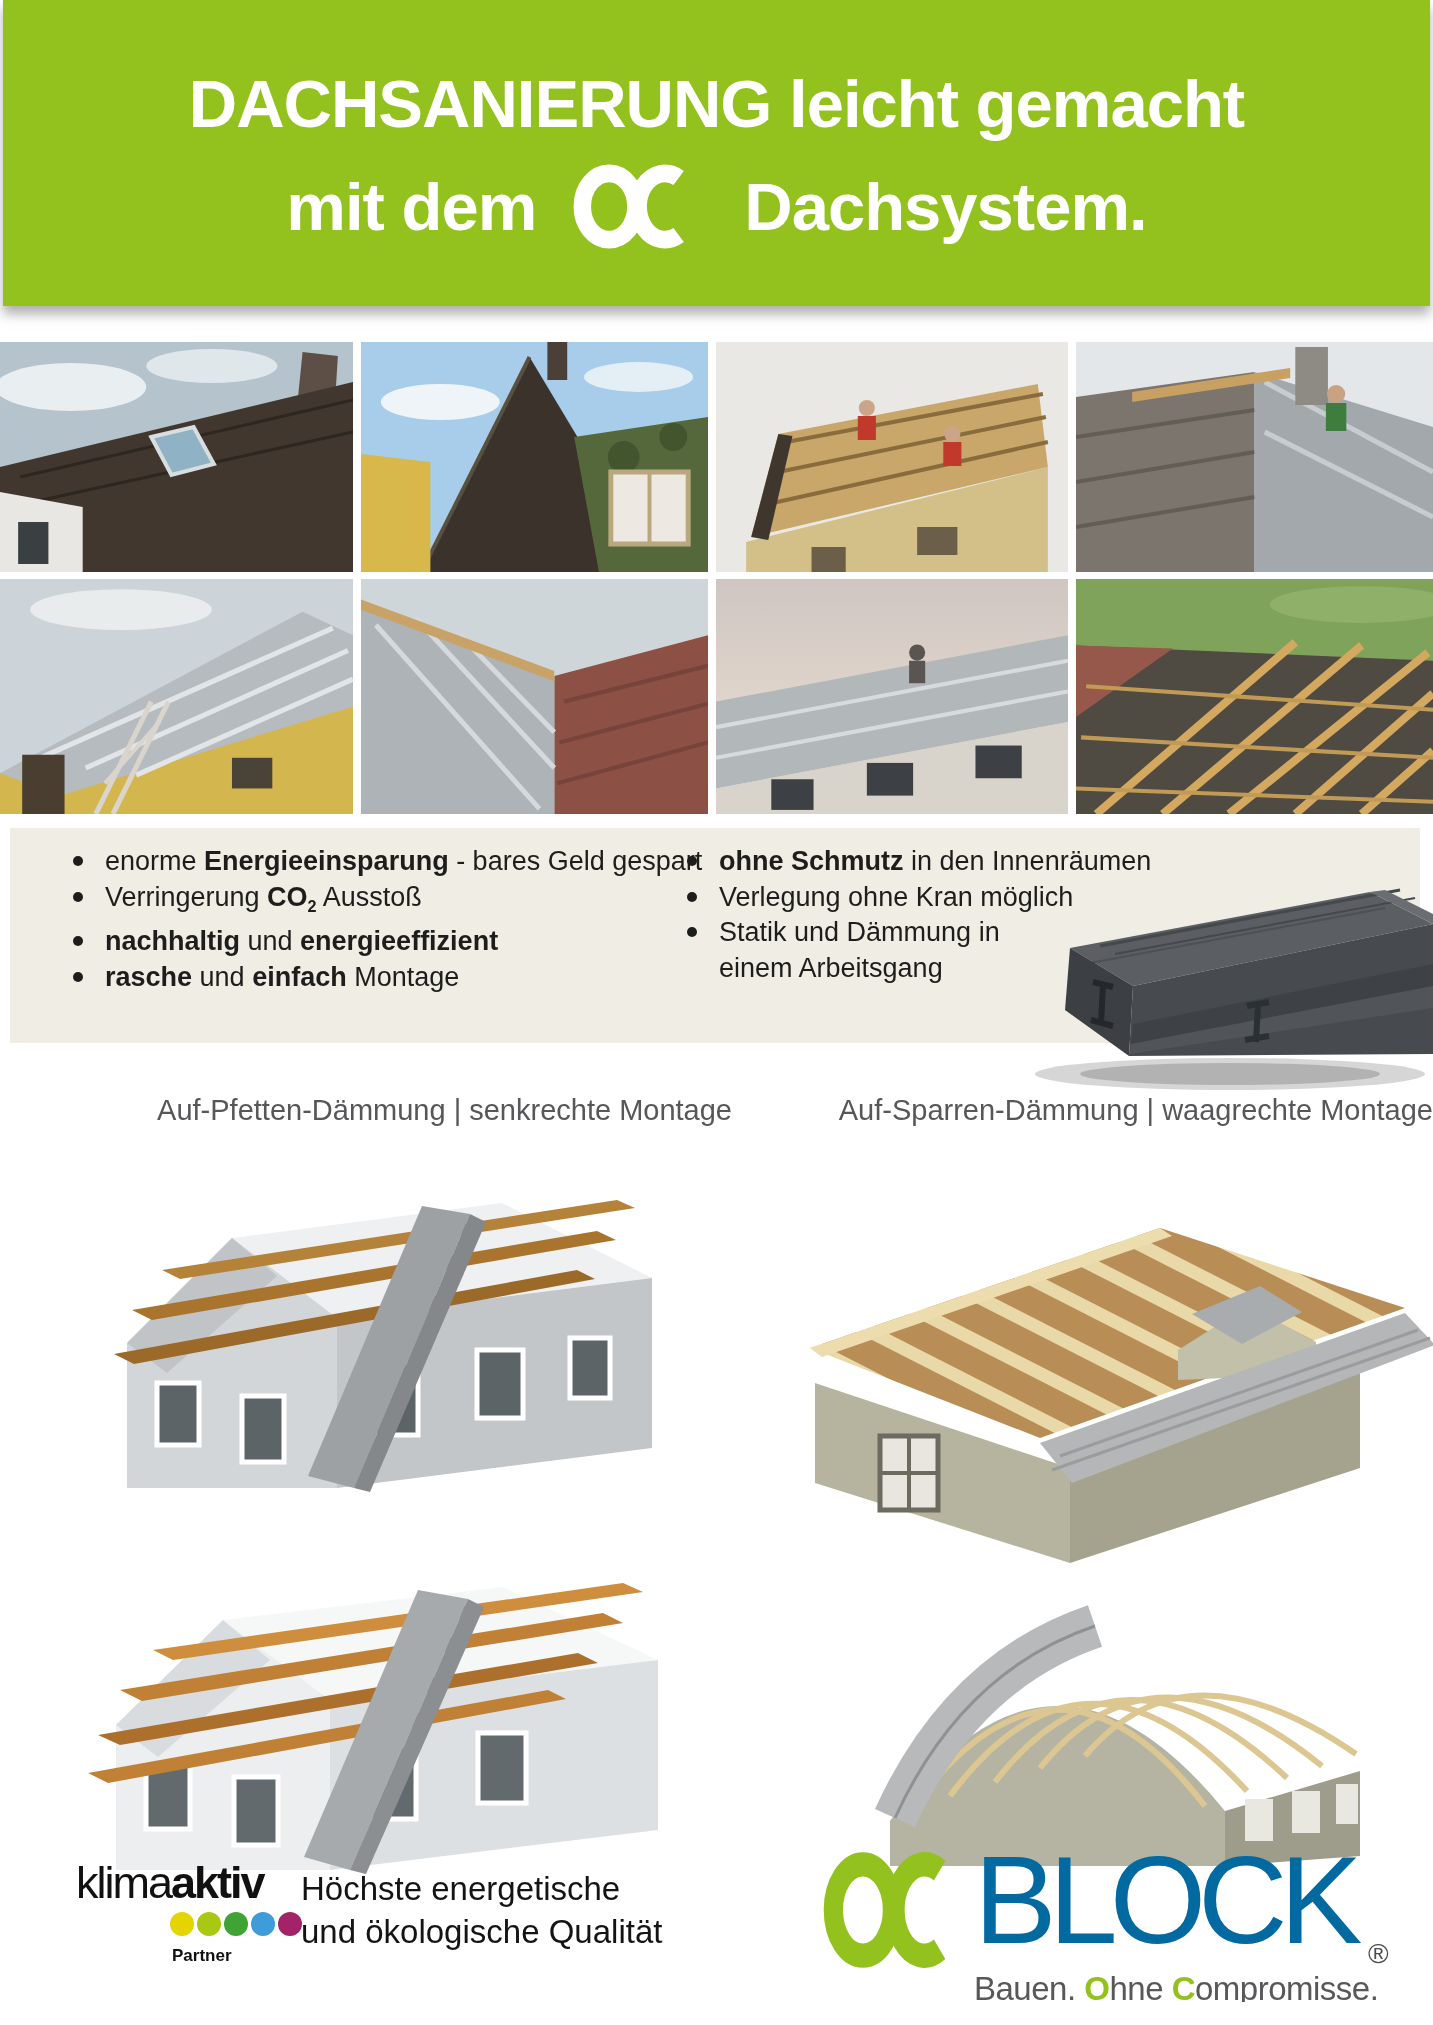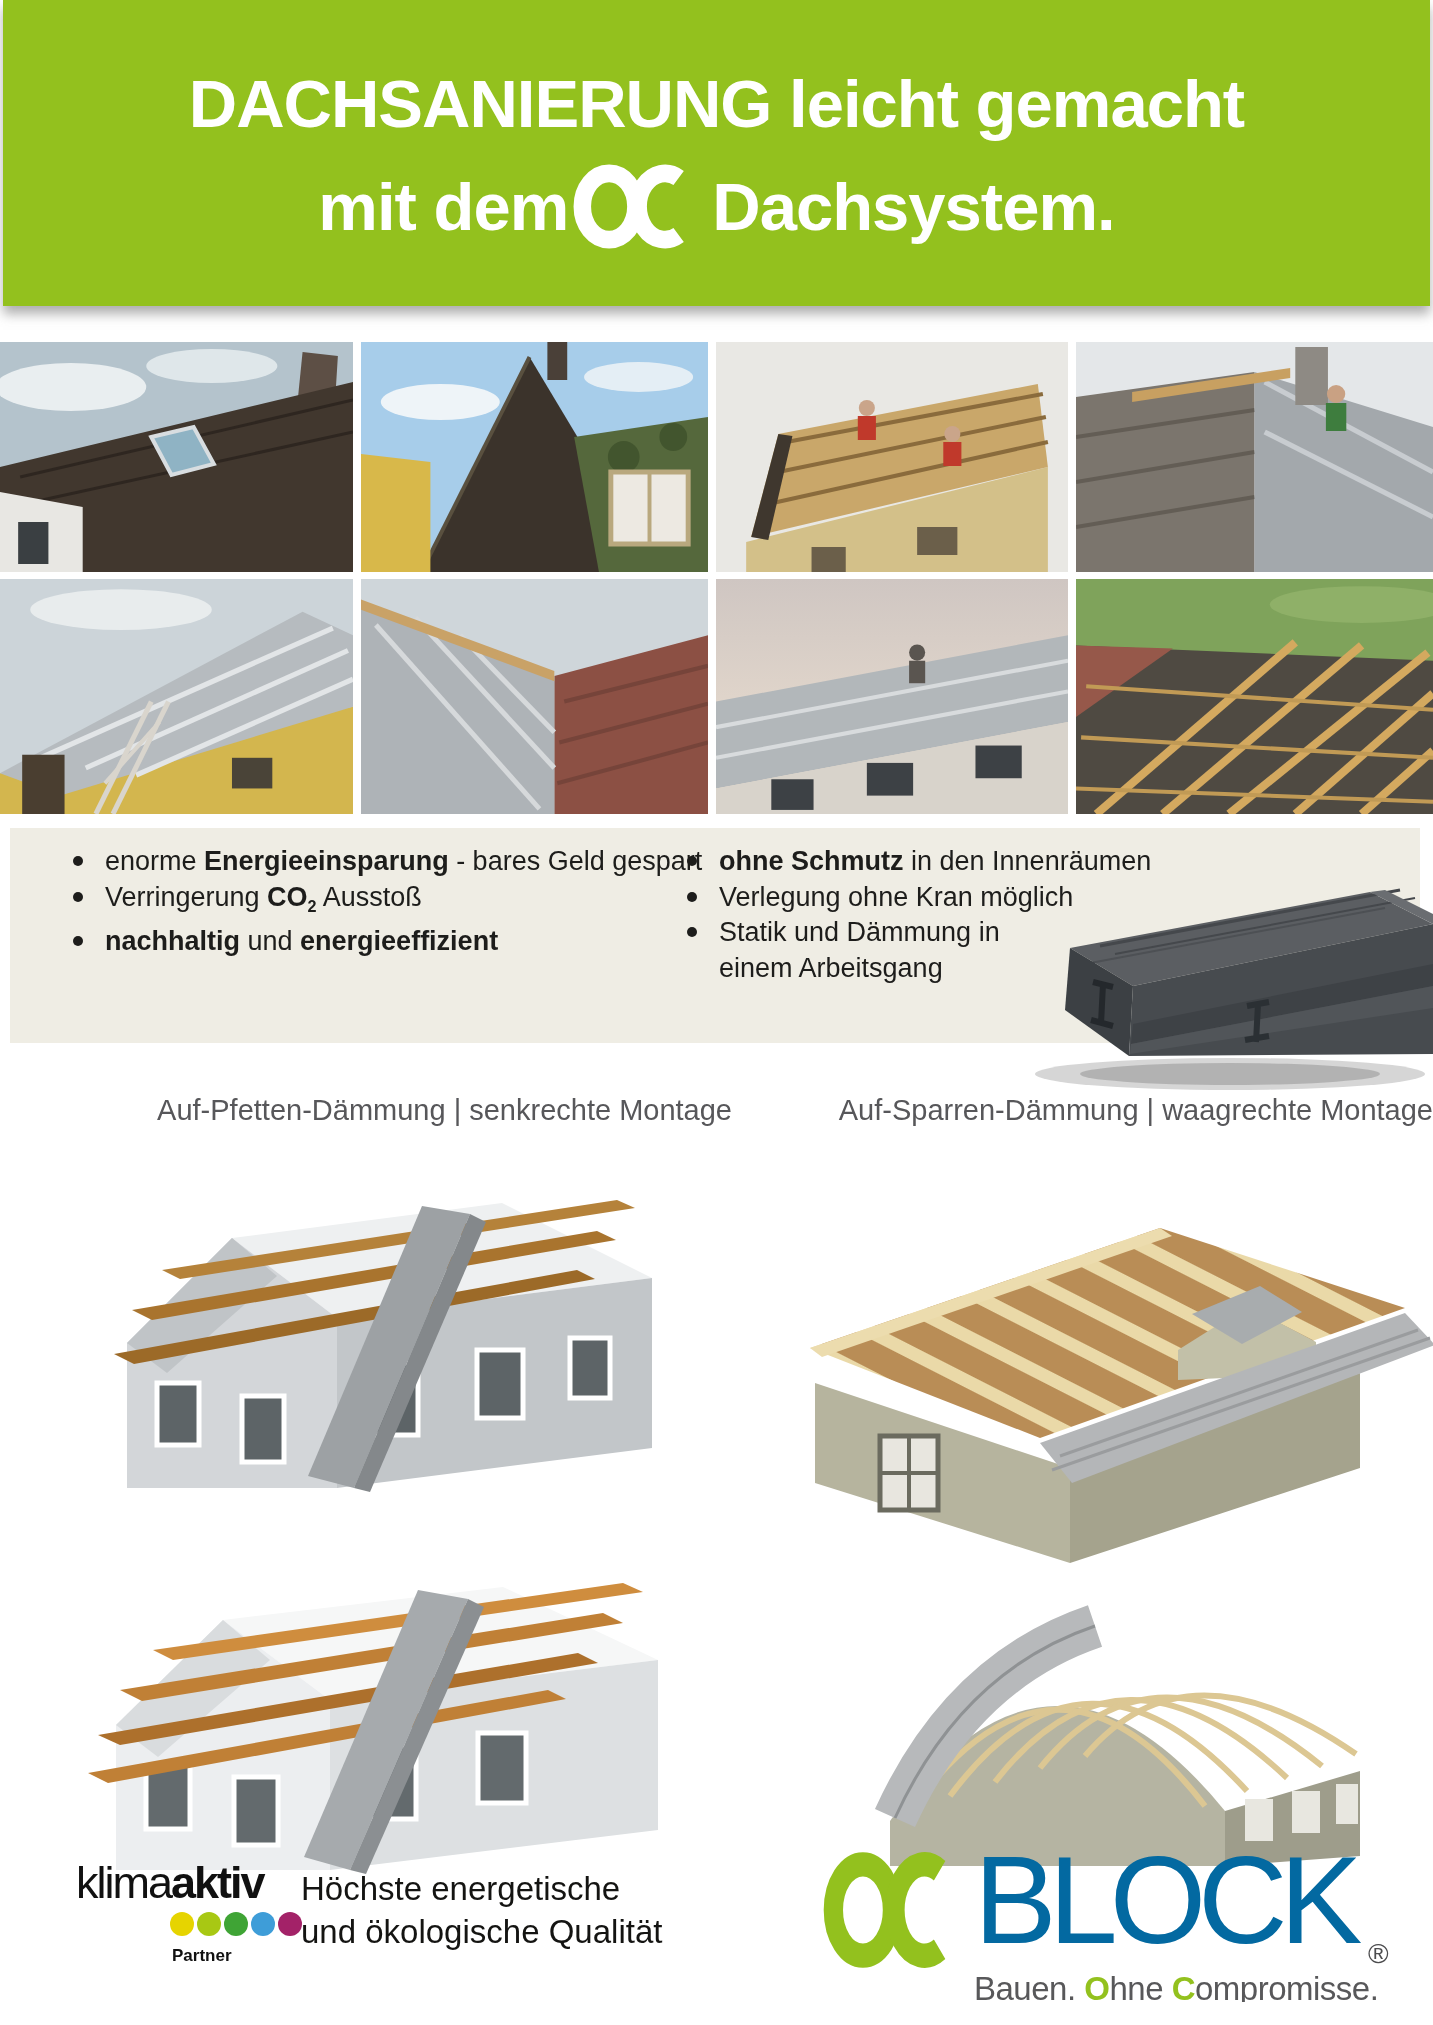--- a/index.html
+++ b/index.html
@@ -4,21 +4,21 @@
 <style>
   html,body{margin:0;padding:0;background:#ffffff;}
   .page{position:relative;width:1433px;height:2002px;background:#fff;overflow:hidden;
         font-family:"Liberation Sans",sans-serif;}
 
   
   .banner{position:absolute;left:3px;right:3px;top:0;height:306px;background:#93c11e;
           box-shadow:0 8px 11px rgba(110,110,110,.55);color:#fff;text-align:center;}
   .banner .l1{margin-top:70px;font-size:67px;font-weight:700;letter-spacing:-1px;line-height:1;}
   .banner .l2{margin-top:26px;font-size:67px;font-weight:700;letter-spacing:-1px;line-height:1;
-              display:flex;justify-content:center;align-items:center;gap:4px;}
+              display:flex;justify-content:center;align-items:center;gap:36px;}
   .oc-glyph{color:#fff;}
   .oc-glyph ellipse,.oc-glyph path{fill:none;stroke:currentColor;stroke-width:17;}
 
   
   .photo-grid{position:absolute;left:0;top:342px;width:1433px;height:472px;display:grid;
               grid-template-columns:353px 347px 352px 357px;grid-template-rows:230px 235px;
               gap:7px 8px;}
   .photo-grid svg{width:100%;height:100%;display:block;}
 
   
@@ -207,20 +207,21 @@
         <line x1="0" y1="205" x2="350" y2="218"></line>
       </g>
     </svg>
   </div>
 
   <div class="benefits">
     <ul class="bl-left">
         <li><span>enorme </span><span style="font-weight: 700;">Energieeinsparung</span><span> - bares Geld gespart</span></li>
         <li><span>Verringerung </span><span style="font-weight: 700;">CO</span><sub style="font-weight: 700;">2</sub><span> Ausstoß</span></li>
         <li><span style="font-weight: 700;">nachhaltig</span><span> und </span><span style="font-weight: 700;">energieeffizient</span></li>
+        <li><span style="font-weight: 700;">rasche</span><span> und </span><span style="font-weight: 700;">einfach</span><span> Montage</span></li>
       </ul>
     <ul class="bl-right">
         <li><span style="font-weight: 700;">ohne Schmutz</span><span> in den Innenräumen</span></li>
         <li><span>Verlegung ohne Kran möglich</span></li>
         <li><span style="font-weight: 400;">Statik und Dämmung</span><span> in</span><br><span>einem Arbeitsgang</span></li>
       </ul>
   </div>
 
   <svg class="product-photo" viewBox="0 0 418 212" preserveAspectRatio="none" aria-label="OC Dämmelement aus grauem EPS mit Stahlprofilen">
     <ellipse cx="215" cy="188" rx="195" ry="16" fill="rgba(90,90,90,0.25)"></ellipse>

